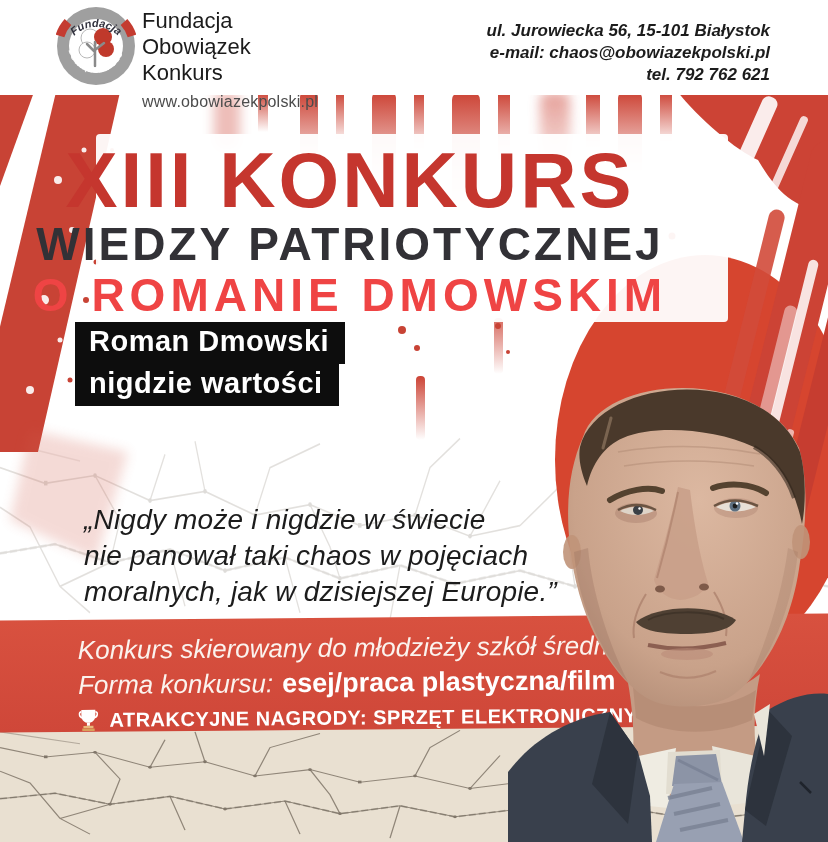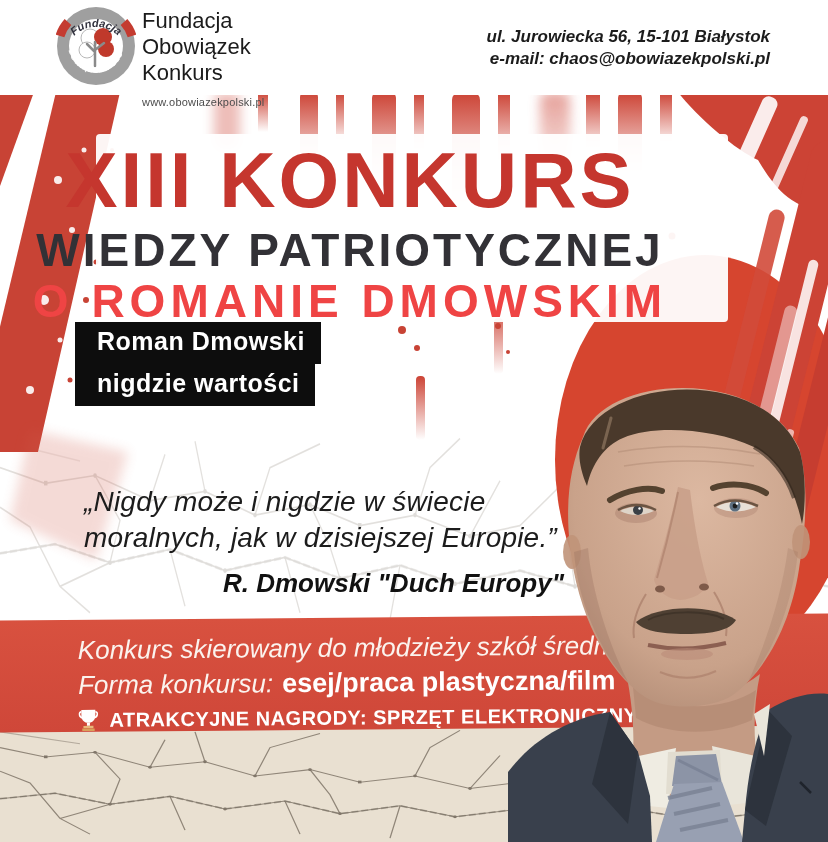--- a/index.html
+++ b/index.html
@@ -16,36 +16,36 @@
   .bg-art{left:0;top:0;width:828px;height:842px;}
   .map-lower{left:0;top:724px;width:828px;height:118px;background:#e9e0d1;}
   .map-lower svg,.map-upper svg{width:100%;height:100%;}
 
   .title-backdrop{left:96px;top:134px;width:632px;height:188px;background:rgba(255,255,255,.95);border-radius:4px;}
 
   
   .header{left:0;top:0;width:828px;height:95px;background:#fff;}
   .logo{position:absolute;left:56px;top:6px;width:80px;height:80px;}
   .org{position:absolute;left:142px;top:8px;color:#1b1b1b;font-size:22px;line-height:26px;}
-  .org-url{font-size:11px;color:#4c4c4c;margin-top:3px;letter-spacing:.2px;}
-  .contact{position:absolute;right:58px;top:26px;text-align:right;font-style:italic;font-weight:bold;font-size:17px;line-height:22px;color:#1c1c1c;}
+  .org-url{font-size:16px;color:#4c4c4c;margin-top:3px;letter-spacing:.2px;}
+  .contact{position:absolute;right:58px;top:20px;text-align:right;font-style:italic;font-weight:bold;font-size:17px;line-height:22px;color:#1c1c1c;}
 
   
   .title-block{left:0;top:142px;width:700px;text-align:center;}
   .title-1{font-size:78px;line-height:76px;font-weight:900;letter-spacing:3px;color:#c5362e;}
-  .title-2{font-size:46px;line-height:52px;font-weight:800;letter-spacing:3px;color:#323136;margin-top:6px;}
+  .title-2{font-size:46px;line-height:52px;font-weight:800;letter-spacing:3px;color:#323136;}
   .title-3{font-size:46px;line-height:50px;font-weight:800;letter-spacing:5px;color:#ef4444;}
 
   
   .theme-box{left:75px;top:322px;}
-  .theme-line{display:table;background:#0d0d0d;color:#fff;font-weight:bold;font-size:25px;line-height:29px;
-    padding:5px 16px 8px 22px;letter-spacing:.5px;}
-
-  
-  .quote-block{left:84px;top:484px;width:480px;}
+  .theme-line{display:table;background:#0d0d0d;color:#fff;font-weight:bold;font-size:29px;line-height:29px;
+    padding:5px 16px 8px 14px;letter-spacing:.5px;}
+
+  
+  .quote-block{left:84px;top:502px;width:480px;}
   .quote-line{font-style:italic;font-size:28px;line-height:36px;color:#1c1c1c;letter-spacing:.2px;}
   .quote-attr{margin-top:12px;text-align:right;font-style:italic;font-weight:bold;font-size:26px;color:#111;}
 
   
   .info-bar{left:-6px;top:617px;width:840px;height:112px;
     background:linear-gradient(180deg,#d8513f,#cf4739);
     transform:rotate(-.5deg);border-radius:6px;
     padding:13px 0 0 84px;color:#fff;}
   .ib-1{font-style:italic;font-size:26px;line-height:34px;color:#fbf3ee;}
   .ib-2{font-size:26px;line-height:36px;color:#fbf3ee;}
@@ -211,36 +211,38 @@
     </svg>
     <div class="org">
       <div>Fundacja</div>
       <div>Obowiązek</div>
       <div>Konkurs</div>
       <div class="org-url">www.obowiazekpolski.pl</div>
     </div>
     <div class="contact">
       <div>ul. Jurowiecka 56, 15-101 Białystok</div>
       <div>e-mail: chaos@obowiazekpolski.pl</div>
+      <div>tel. 792 762 621</div>
     </div>
   </div>
 
   <div class="abs title-block">
     <div class="title-1">XIII KONKURS</div>
     <div class="title-2">WIEDZY PATRIOTYCZNEJ</div>
     <div class="title-3">O ROMANIE DMOWSKIM</div>
   </div>
 
   <div class="abs theme-box">
     <div class="theme-line">Roman Dmowski</div>
     <div class="theme-line">nigdzie wartości</div>
   </div>
 
   <div class="abs quote-block">
     <div class="quote-line">„Nigdy może i nigdzie w świecie</div>
+    <div class="quote-line">nie panował taki chaos w pojęciach</div>
     <div class="quote-line">moralnych, jak w dzisiejszej Europie.”</div>
     <div class="quote-attr">R. Dmowski "Duch Europy"</div>
   </div>
 
   <div class="abs info-bar">
     <div class="ib-1">Konkurs skierowany do młodzieży szkół średnich</div>
     <div class="ib-2">
       <span class="lbl">Forma konkursu:</span><span class="val">esej/praca plastyczna/film</span>
     </div>
     <div class="ib-3">

